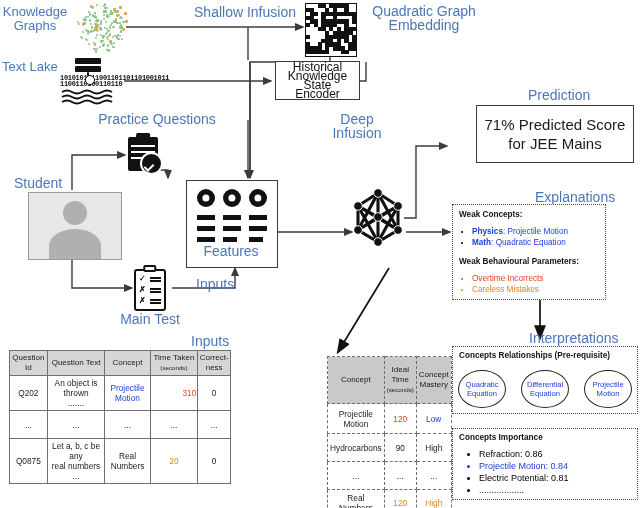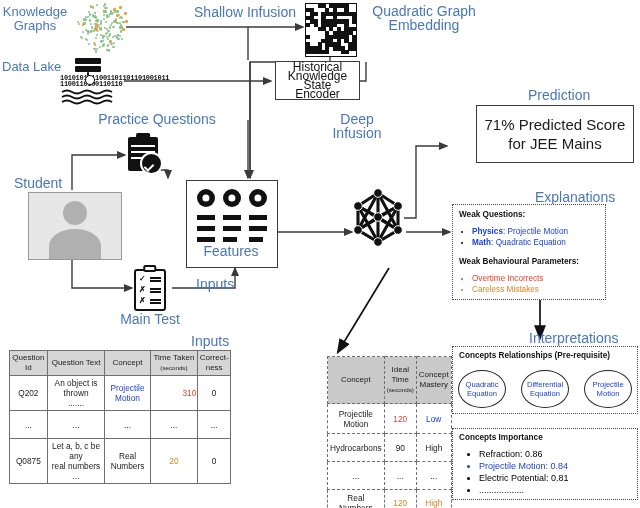--- a/index.html
+++ b/index.html
@@ -307,21 +307,21 @@
       <span class="kgdot" style="background: rgb(232, 163, 61); width: 2.8px; height: 2.8px; left: 20.1753px; top: 25.8569px;"></span>
       <span class="kgdot" style="background: rgb(139, 196, 138); width: 2.2px; height: 2.2px; left: 20.8397px; top: 31.7761px;"></span>
       <span class="kgdot" style="background: rgb(139, 196, 138); width: 2.2px; height: 2.2px; left: 45.7475px; top: 24.3574px;"></span>
       <span class="kgdot" style="background: rgb(232, 163, 61); width: 3px; height: 3px; left: 44px; top: 4px;"></span>
       <span class="kgdot" style="background: rgb(232, 163, 61); width: 3px; height: 3px; left: 49px; top: 10px;"></span>
       <span class="kgdot" style="background: rgb(232, 163, 61); width: 3px; height: 3px; left: 41px; top: 12px;"></span>
       <span class="kgdot" style="background: rgb(232, 163, 61); width: 3px; height: 3px; left: 50px; top: 18px;"></span>
       <span class="kgdot" style="background: rgb(232, 163, 61); width: 3px; height: 3px; left: 38px; top: 6px;"></span>
     </div>
 
-  <div class="abs lbl" style="left:2px;top:60px;width:78px;">Data Lake</div>
+  <div class="abs lbl" style="left:2px;top:60px;width:78px;">Text Lake</div>
 
   <div class="abs" id="dlicon" style="left:60px;top:58px;width:58px;height:48px;">
       <span class="dl-srv" style="left: 15px; top: 0px; width: 26px; height: 6px;"></span>
       <span class="dl-srv" style="left: 15px; top: 8px; width: 26px; height: 6px;"></span>
       <span class="dl-srv" style="left: 27px; top: 14px; width: 2px; height: 4px;"></span>
       <div style="position: absolute; left: 0px; top: 17px; width: 58px; font-family: &quot;Liberation Mono&quot;, monospace; font-size: 7px; line-height: 6.5px; font-weight: bold; color: rgb(17, 17, 17); text-align: center; letter-spacing: -0.3px;">1010101011001101101101001011</div>
       <div style="position: absolute; left: 0px; top: 23px; width: 58px; font-family: &quot;Liberation Mono&quot;, monospace; font-size: 7px; line-height: 6.5px; font-weight: bold; color: rgb(17, 17, 17); text-align: center; letter-spacing: -0.3px;">1100110100110110</div>
       <span style="position: absolute; left: 25px; top: 17px; width: 8px; height: 8px; border: 1.6px solid rgb(17, 17, 17); border-radius: 50%; background: rgb(255, 255, 255);"></span>
       <svg viewBox="0 0 58 16" style="position: absolute; left: 0px; top: 31px; width: 58px; height: 16px;">
         <path d="M2,3 q5,-3 10,0 t10,0 t10,0 t10,0 t10,0" stroke="#111" stroke-width="2" fill="none"></path>
@@ -530,21 +530,21 @@
       <circle cx="50" cy="20" r="4.3"></circle>
       <circle cx="30" cy="31" r="4.3"></circle>
       <circle cx="10" cy="44" r="4.3"></circle>
       <circle cx="50" cy="44" r="4.3"></circle>
       <circle cx="30" cy="56" r="4.3"></circle>
     </g>
   </svg>
 
   <div class="abs lbl big" style="left:535px;top:190px;">Explanations</div>
   <div class="dotbox" style="left:452px;top:204px;width:154px;height:96px;padding:5px 6px;">
-    <div class="exp-h">Weak Questions:</div>
+    <div class="exp-h">Weak Concepts:</div>
     <ul class="plain" style="margin-top:7px;">
       <li class="exp-li">
         <span class="bluebold">Physics</span><span class="blue">: Projectile Motion</span>
       </li>
       <li class="exp-li">
         <span class="bluebold">Math</span><span class="blue">: Quadratic Equation</span>
       </li>
     </ul>
     <div class="exp-h" style="margin-top:9px;">Weak Behavioural Parameters:</div>
     <ul class="plain" style="margin-top:7px;">

